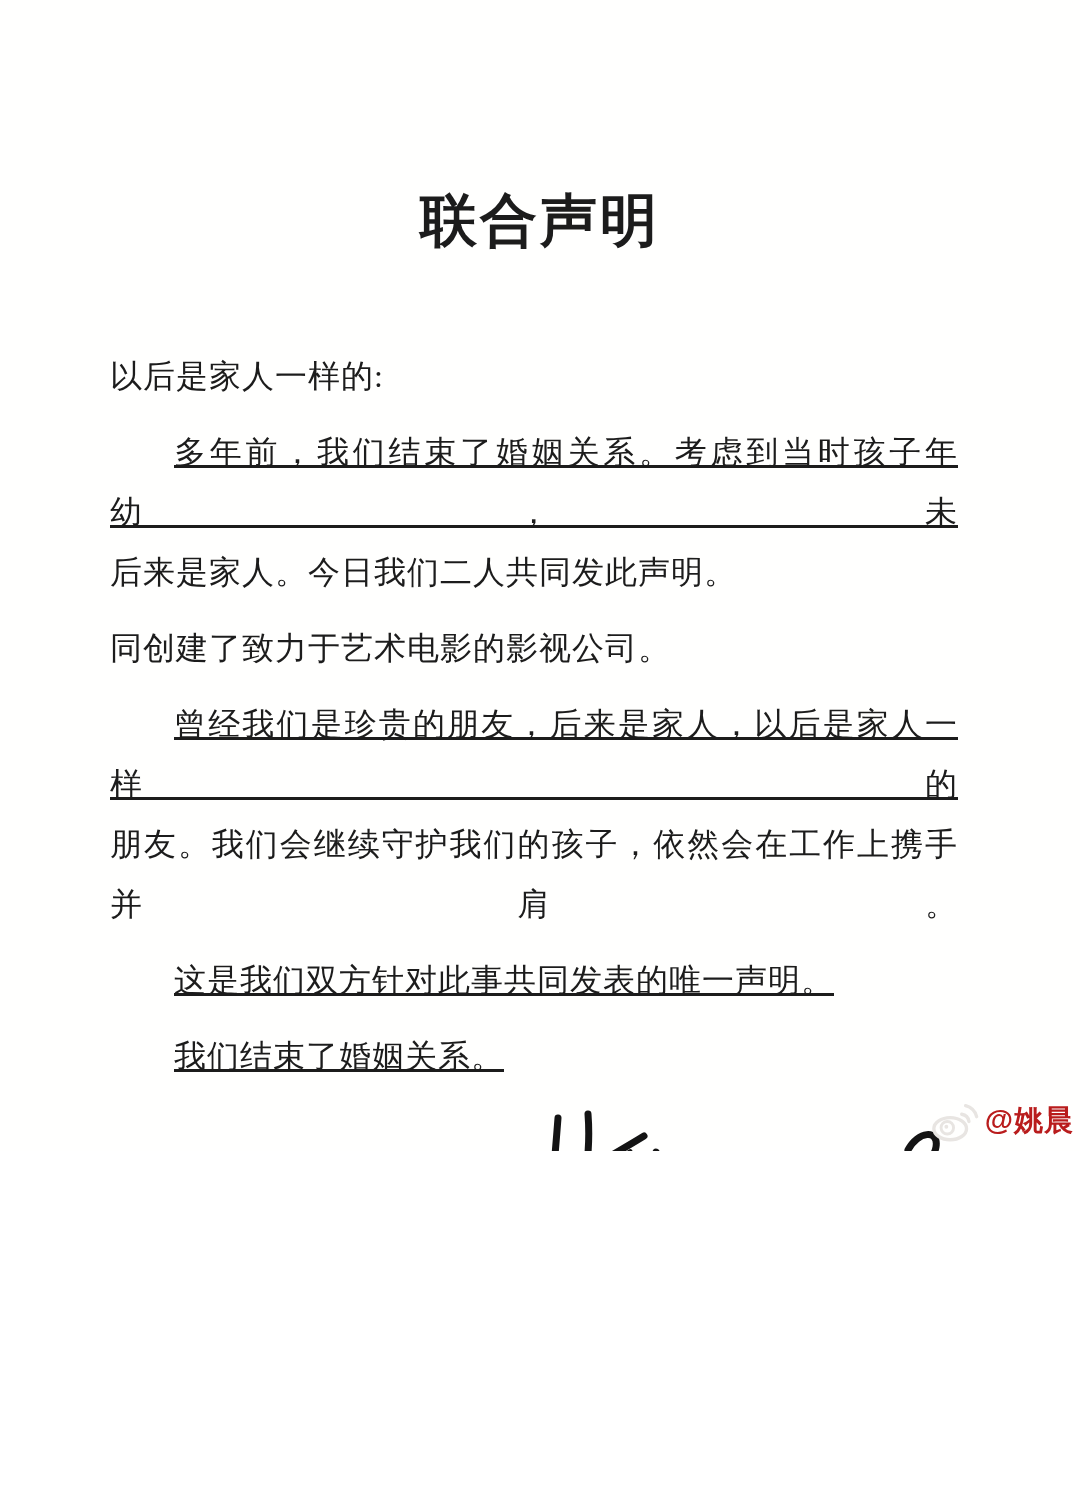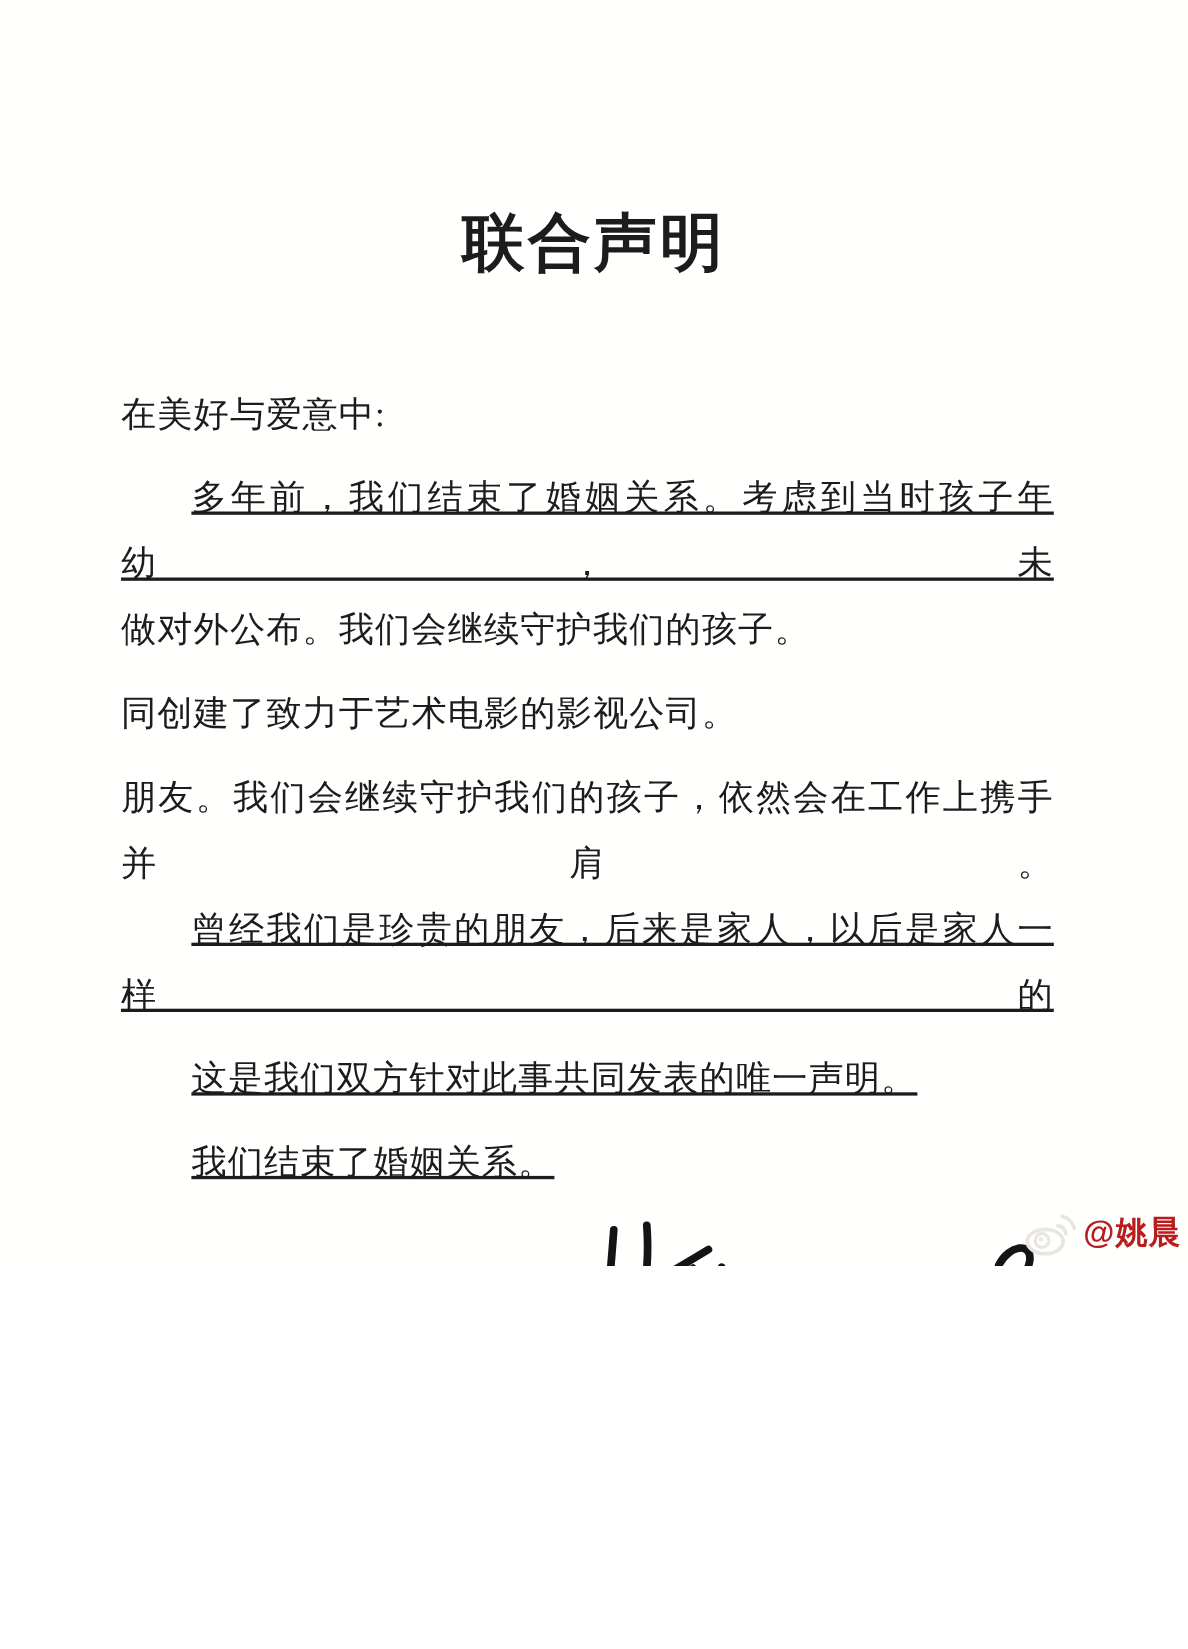--- a/index.html
+++ b/index.html
@@ -95,34 +95,34 @@
 </style>
 </head>
 <body>
 
 <div class="page">
 
   <h1 class="doc-title">联合声明</h1>
 
   <div class="doc-body">
 
-    <div class="salutation line">在美好与爱意中:</div>
+    <div class="salutation line">以后是家人一样的:</div>
 
     <div class="para">
       <div class="line indent fill">多年前，我们结束了婚姻关系。考虑到当时孩子年幼，未</div>
-      <div class="line">做对外公布。我们会继续守护我们的孩子。</div>
+      <div class="line">后来是家人。今日我们二人共同发此声明。</div>
     </div>
 
     <div class="para">
       <div class="line">同创建了致力于艺术电影的影视公司。</div>
     </div>
 
     <div class="para">
+      <div class="line indent fill">曾经我们是珍贵的朋友，后来是家人，以后是家人一样的</div>
       <div class="line fill">朋友。我们会继续守护我们的孩子，依然会在工作上携手并肩。</div>
-      <div class="line indent fill">曾经我们是珍贵的朋友，后来是家人，以后是家人一样的</div>
     </div>
 
     <div class="para">
       <div class="line indent">这是我们双方针对此事共同发表的唯一声明。</div>
     </div>
 
     <div class="para">
       <div class="line indent">我们结束了婚姻关系。</div>
     </div>
 

